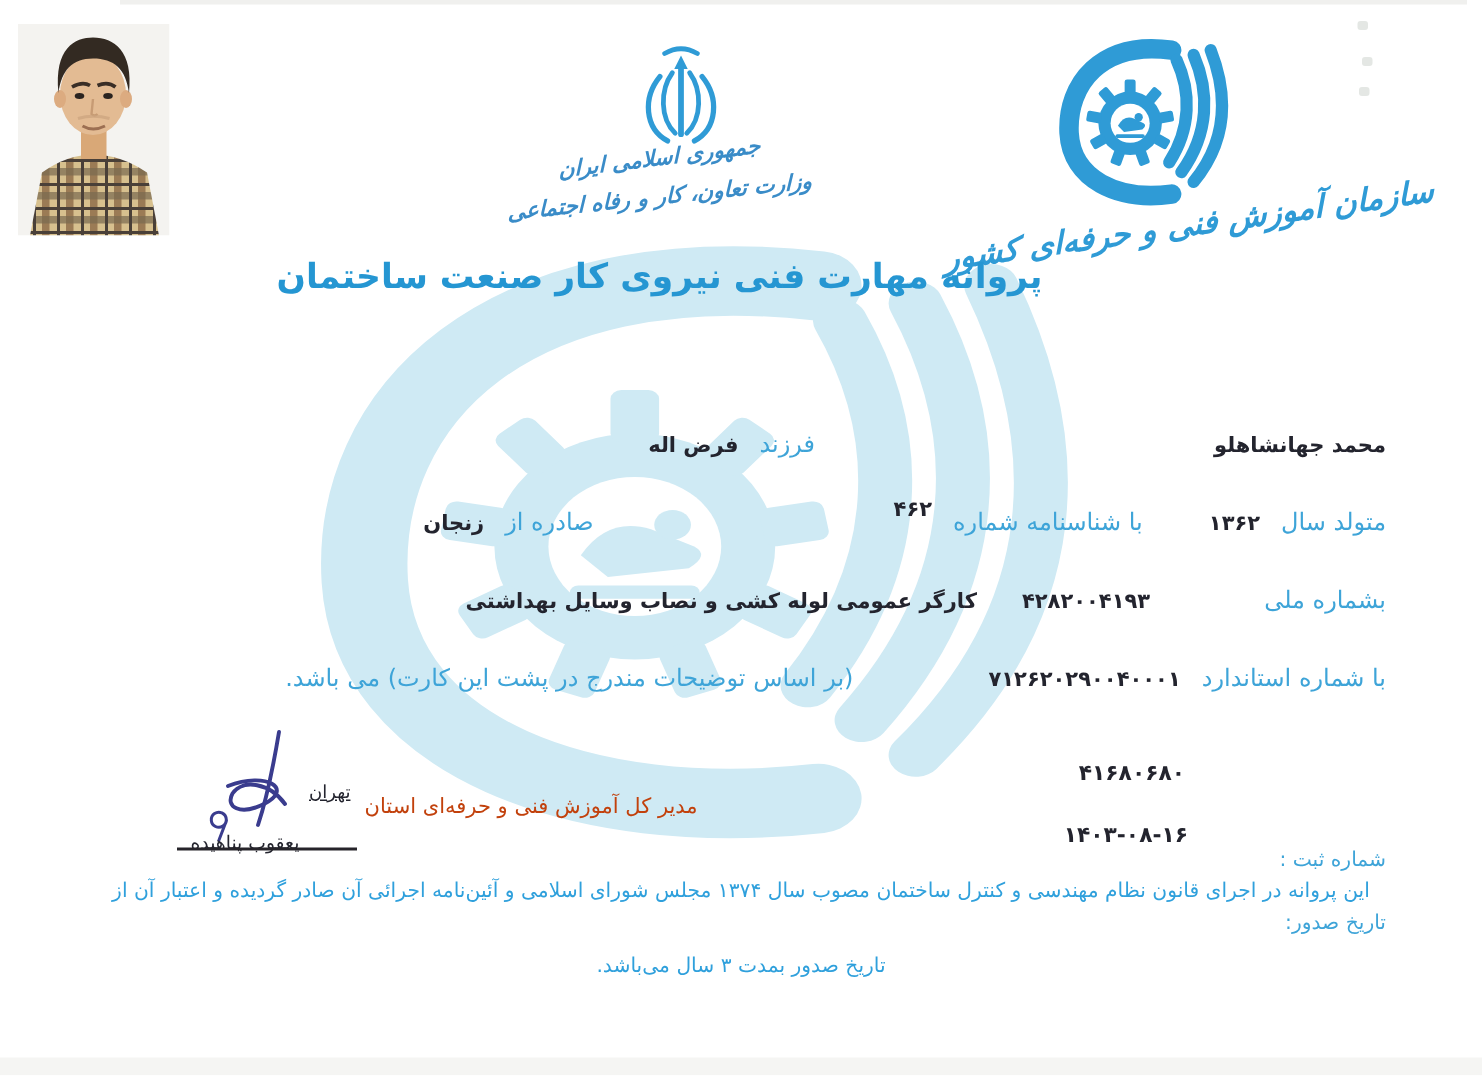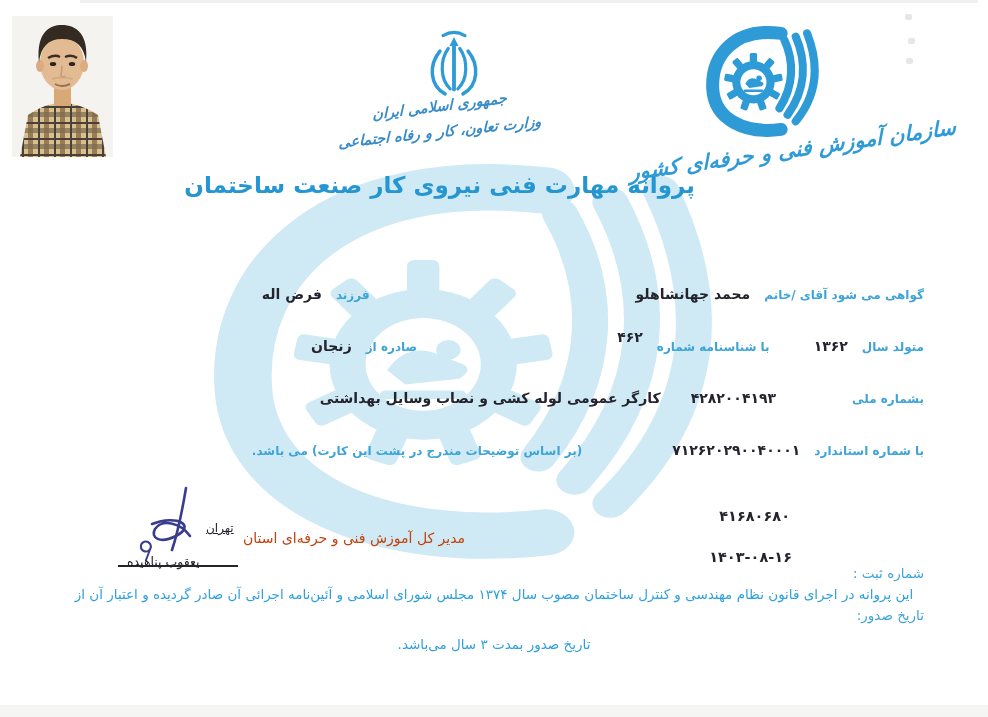--- a/index.html
+++ b/index.html
@@ -15,21 +15,21 @@
   .cap1{left:372px;top:98px;font-size:14.5px;font-weight:bold;font-style:italic;
         color:#3a8cc8;transform:rotate(-7deg) skewX(-6deg);white-space:nowrap;}
   .cap2{left:338px;top:124px;font-size:14.5px;font-weight:bold;font-style:italic;
         color:#3a8cc8;transform:rotate(-6deg) skewX(-6deg);white-space:nowrap;}
   .tvto{left:700px;top:22px;width:128px;height:118px;color:#2f9bd6;}
   .orgname{left:628px;top:138px;font-size:21px;font-weight:bold;font-style:italic;
         color:#2f9bd6;transform:rotate(-8deg) skewX(-5deg);white-space:nowrap;direction:rtl;}
   .title{left:195px;top:161px;width:500px;text-align:center;font-size:23px;font-weight:bold;
         color:#2596d2;direction:rtl;letter-spacing:.5px;white-space:nowrap;margin-top:11px;}
   .row{display:flex;direction:rtl;align-items:baseline;column-gap:14px;white-space:nowrap;}
-  .row .lbl{color:#3ea4d8;font-size:12px;font-weight:700;}
+  .row .lbl{color:#3ea4d8;font-size:16px;font-weight:400;}
   .row .val{color:#23242e;font-size:14px;font-weight:bold;}
   .row .sp{flex:0 0 auto;display:inline-block;}
   .r1{right:64px;top:286px;}
   .r2{right:64px;top:338px;}
   .r3{right:64px;top:390px;}
   .r4{right:64px;top:442px;}
   .raised{position:relative;top:-9px;}
   .small-val{font-size:13px;}
   .reg-lbl{font-size:13.5px;color:#3ea4d8;font-weight:500;white-space:nowrap;direction:rtl;margin-top:39px;}
   .reg-val{font-size:14.5px;color:#23242e;font-weight:bold;letter-spacing:1px;direction:rtl;}
@@ -133,21 +133,20 @@
     <div class="abs cap2">وزارت تعاون، کار و رفاه اجتماعی</div>
 
     <svg class="abs tvto" viewBox="0 0 150 145">
         <use href="#tvto-logo"></use>
       </svg>
     <div class="abs orgname">سازمان آموزش فنی و حرفه‌ای کشور</div>
 
     <div class="abs title">پروانه مهارت فنی نیروی کار صنعت ساختمان</div>
 
     <div class="abs row r1">
-      <span class="lbl">گواهی می شود آقای /خانم</span>
       <span class="val">محمد جهانشاهلو</span>
       <span class="sp" style="width:238px"></span>
       <span class="lbl">فرزند</span>
       <span class="val">فرض اله</span>
     </div>
 
     <div class="abs row r2">
       <span class="lbl">متولد سال</span>
       <span class="val">۱۳۶۲</span>
       <span class="sp" style="width:16px"></span>

